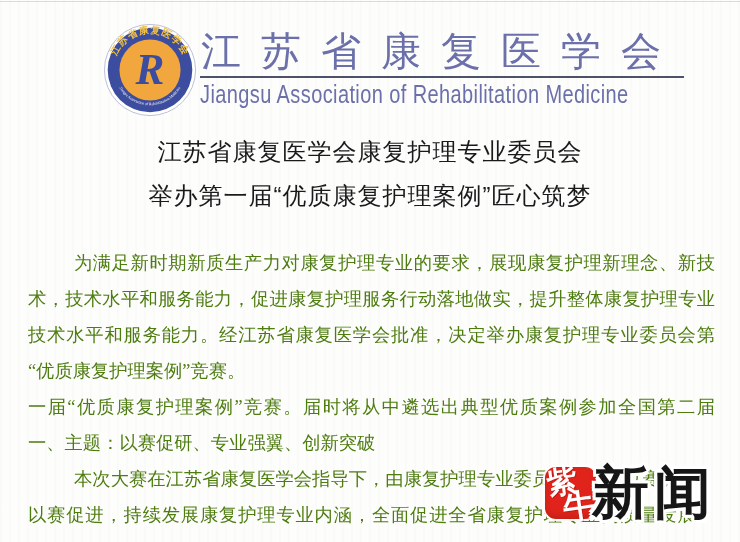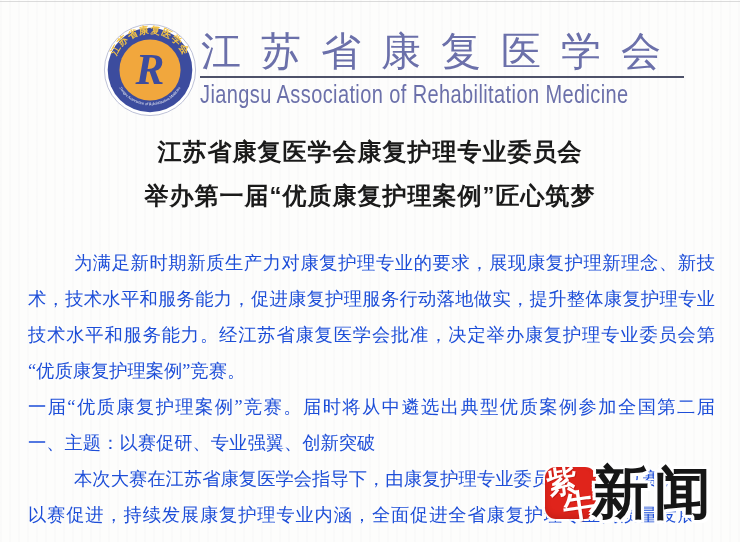--- a/index.html
+++ b/index.html
@@ -35,21 +35,21 @@
   .org-en{
     position:absolute;left:200px;top:80px;
     font-family:"Liberation Sans","DejaVu Sans",sans-serif;
     font-size:25px;line-height:28px;color:#6b70aa;white-space:nowrap;
     transform:scaleX(0.8);transform-origin:left top;letter-spacing:0.5px;
   }
   
   .notice-title{
     position:absolute;top:130px;left:0;right:0;text-align:center;
     font-family:"Liberation Sans","DejaVu Sans",sans-serif;
-    font-size:24px;font-weight:700;line-height:44px;
+    font-size:24px;font-weight:400;line-height:44px;
     color:#1a1a1a;letter-spacing:1px;
   }
   
   .doc-body{
     position:absolute;top:245px;left:28px;width:687px;
     font-size:18.3px;line-height:36px;color:#4a4a4a;
   }
   .doc-line{
     text-align:justify;text-align-last:justify;
     text-justify:inter-character;
@@ -109,21 +109,21 @@
 
   <div class="org-cn" style="color: rgb(107, 112, 170);">江苏省康复医学会</div>
   <div class="org-underline"></div>
   <div class="org-en" style="color: rgb(107, 112, 170);">Jiangsu Association of Rehabilitation Medicine</div>
 
   <div class="notice-title">
     <div>江苏省康复医学会康复护理专业委员会</div>
     <div>举办第一届“优质康复护理案例”匠心筑梦</div>
   </div>
 
-  <div class="doc-body" style="color: #1d4ed8;">
+  <div class="doc-body" style="color: #4d7c0f;">
     <div class="doc-line indent">为满足新时期新质生产力对康复护理专业的要求，展现康复护理新理念、新技</div>
     <div class="doc-line">术，技术水平和服务能力，促进康复护理服务行动落地做实，提升整体康复护理专业</div>
     <div class="doc-line">技术水平和服务能力。经江苏省康复医学会批准，决定举办康复护理专业委员会第</div>
     <div class="doc-line short">“优质康复护理案例”竞赛。</div>
     <div class="doc-line">一届“优质康复护理案例”竞赛。届时将从中遴选出典型优质案例参加全国第二届</div>
     <div class="doc-line short">一、主题：以赛促研、专业强翼、创新突破</div>
     <div class="doc-line indent">本次大赛在江苏省康复医学会指导下，由康复护理专业委员会主办，以赛促研，</div>
     <div class="doc-line">以赛促进，持续发展康复护理专业内涵，全面促进全省康复护理专业高质量发展。</div>
   </div>
 

